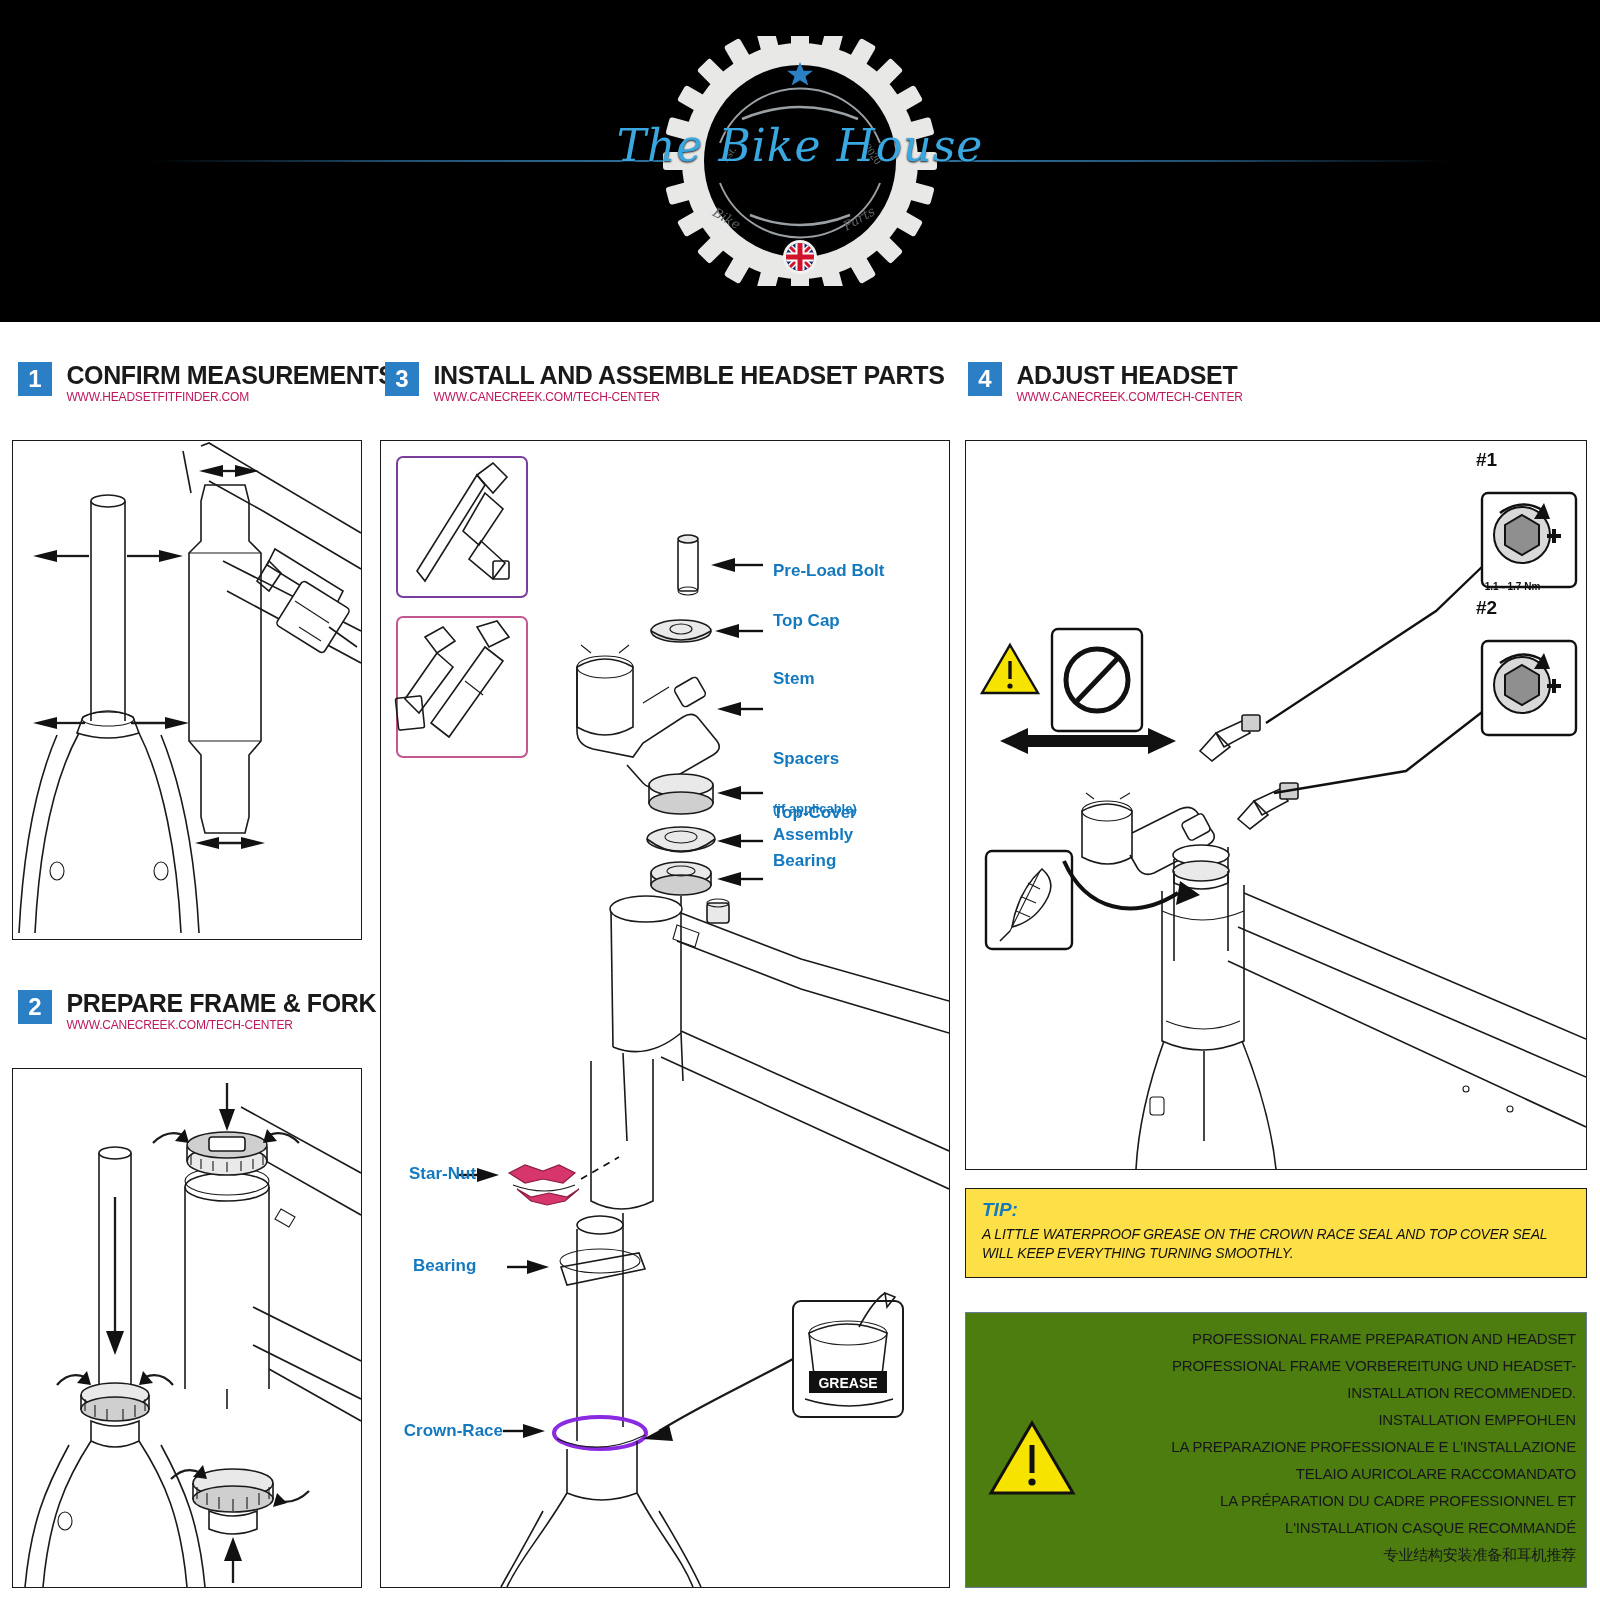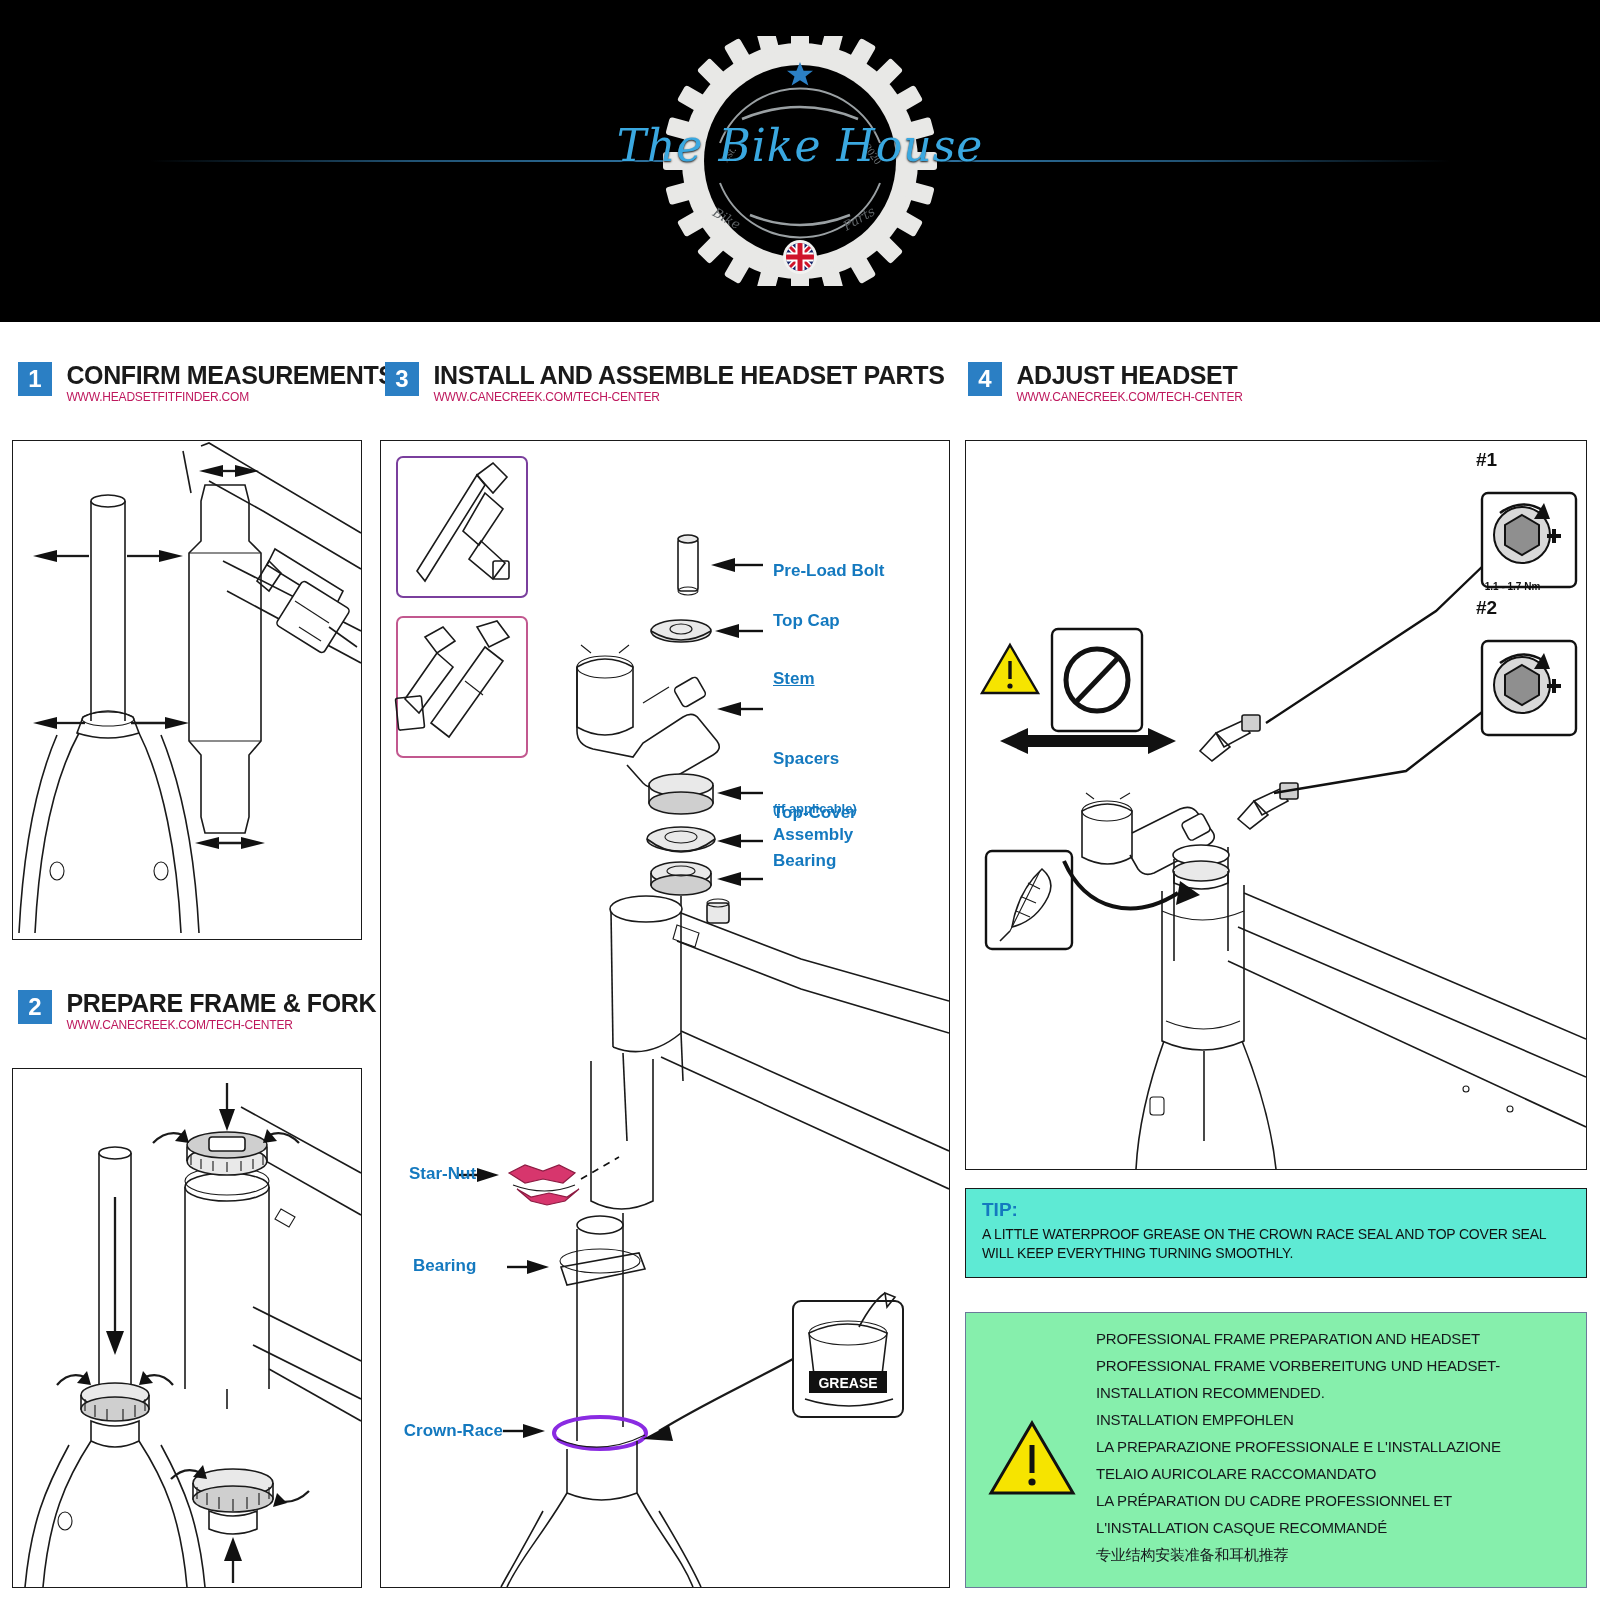--- a/index.html
+++ b/index.html
@@ -75,27 +75,27 @@
     overflow:hidden;
   }
 
   .lbl {
     position:absolute; color:#1479bf; font-size:17px; font-weight:bold;
     font-family:"Liberation Sans", sans-serif; line-height:19px;text-align:center;
   }
   .lbl.sm { font-size:13px; font-weight:bold; }
 
   .tipbox {
-    position:absolute; border:1.5px solid #1a1a1a; background:#5eead4;
+    position:absolute; border:1.5px solid #1a1a1a; background:#fde047;font-style:italic;
   }
   .tip-title { color:#1479bf; font-weight:bold; font-size:19px; }
   .tip-body { color:#111; font-size:14px; line-height:19px; letter-spacing:-0.2px; }
 
   .warnbox {
-    position:absolute; border:1.5px solid #6b7a99; background:#86efac;
+    position:absolute; border:1.5px solid #6b7a99; background:#4d7c0f;text-align:right;
   }
   .warn-lines { font-size:15px; color:#16181c; line-height:27px; letter-spacing:-0.2px; }
 
   svg { display:block; }
   .ln { fill:none; stroke:#1a1a1a; stroke-width:1.6; }
   .ln2 { fill:none; stroke:#1a1a1a; stroke-width:2.3; }
   .thin { fill:none; stroke:#1a1a1a; stroke-width:1.1; }
   .wht { fill:#ffffff; stroke:#1a1a1a; stroke-width:1.6; }
   .gry { fill:#e9e9e9; stroke:#1a1a1a; stroke-width:1.6; }
   .gry2 { fill:#cfcfcf; stroke:#1a1a1a; stroke-width:1.6; }
@@ -475,21 +475,21 @@
       <rect x="428" y="930" width="78" height="22" fill="#111"></rect>
       <text x="467" y="947" text-anchor="middle" font-family="Liberation Sans, sans-serif" font-size="14" font-weight="bold" fill="#fff">GREASE</text>
       <path class="ln" d="M424 958 q 44 14 88 0"></path>
     </g>
     <path class="ln2" d="M412 918 C 360 946 320 964 278 990"></path>
     <path class="arw" d="M262 998 l 26 -14 l 4 16 Z"></path>
   </svg>
 
   <div class="lbl" style="left:392px; top:120px;">Pre-Load Bolt</div>
   <div class="lbl" style="left:392px; top:170px;">Top Cap</div>
-  <div class="lbl" style="left:392px; top:228px;text-decoration:underline;">Stem</div>
+  <div class="lbl" style="left:392px; top:228px;">Stem</div>
   <div class="lbl" style="left:392px; top:308px;">Spacers</div>
   <div class="lbl sm" style="left:392px; top:330px;margin-top:28px;">(if applicable)</div>
   <div class="lbl" style="left:392px; top:362px;">Top-Cover</div>
   <div class="lbl" style="left:392px; top:384px;">Assembly</div>
   <div class="lbl" style="left:392px; top:410px;">Bearing</div>
 
   <div class="lbl" style="left:28px; top:723px;">Star-Nut</div>
   <div class="lbl" style="left:32px; top:815px;">Bearing</div>
   <div class="lbl" style="left:0px; top:980px; width:122px; text-align:right;">Crown-Race</div>
 </div>

